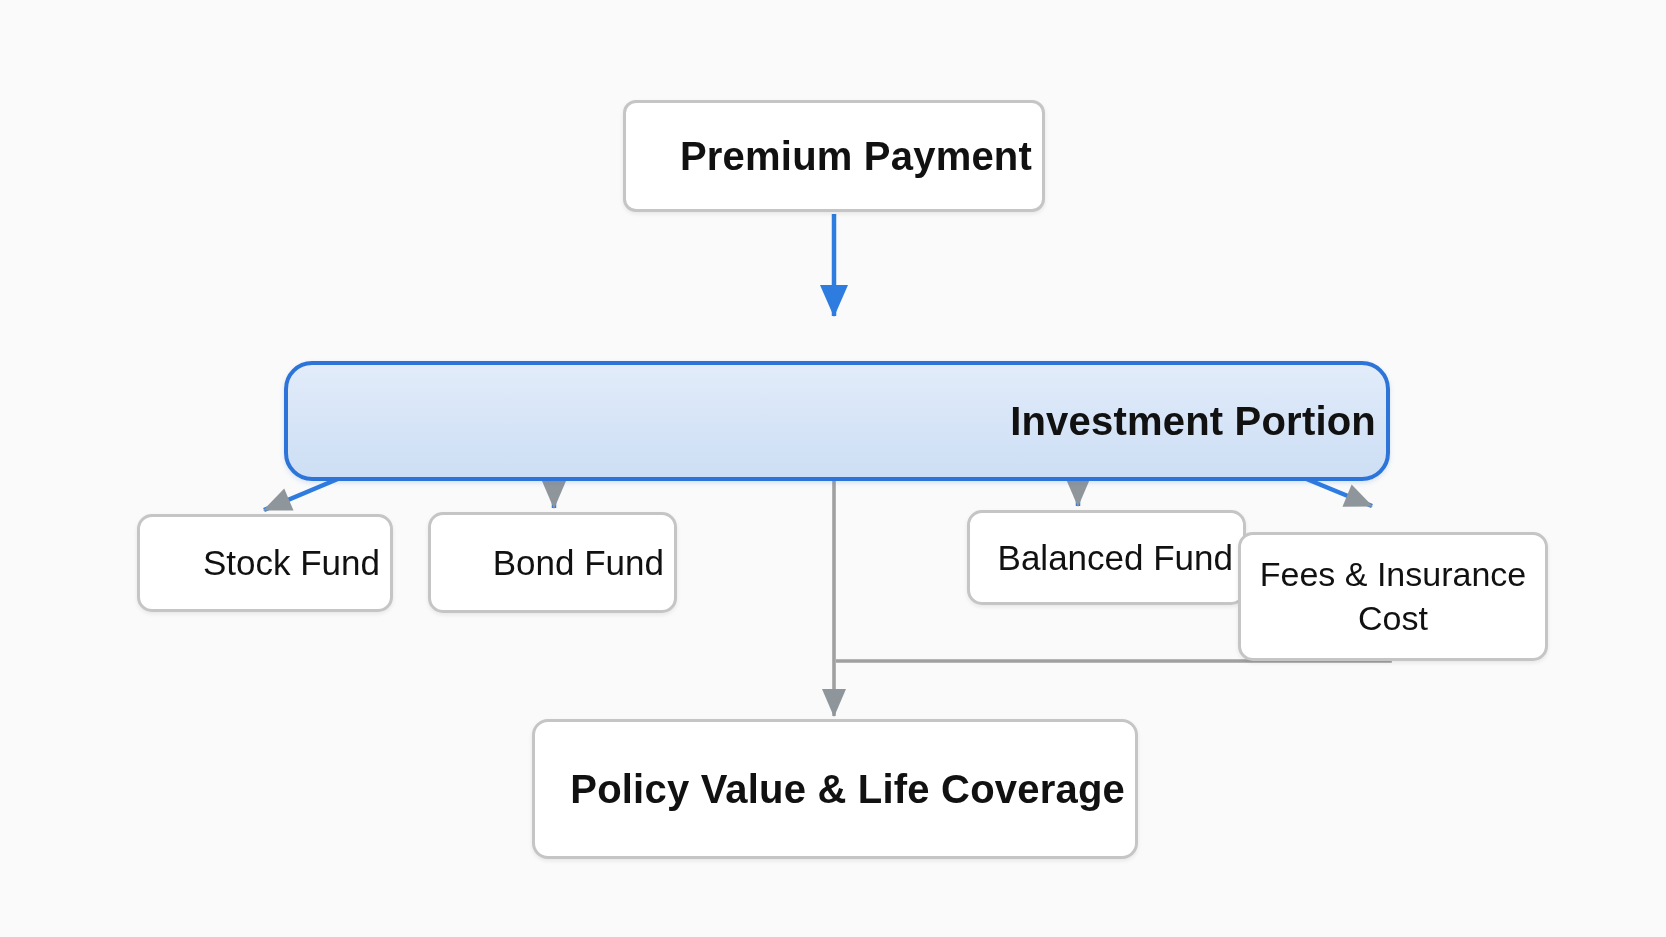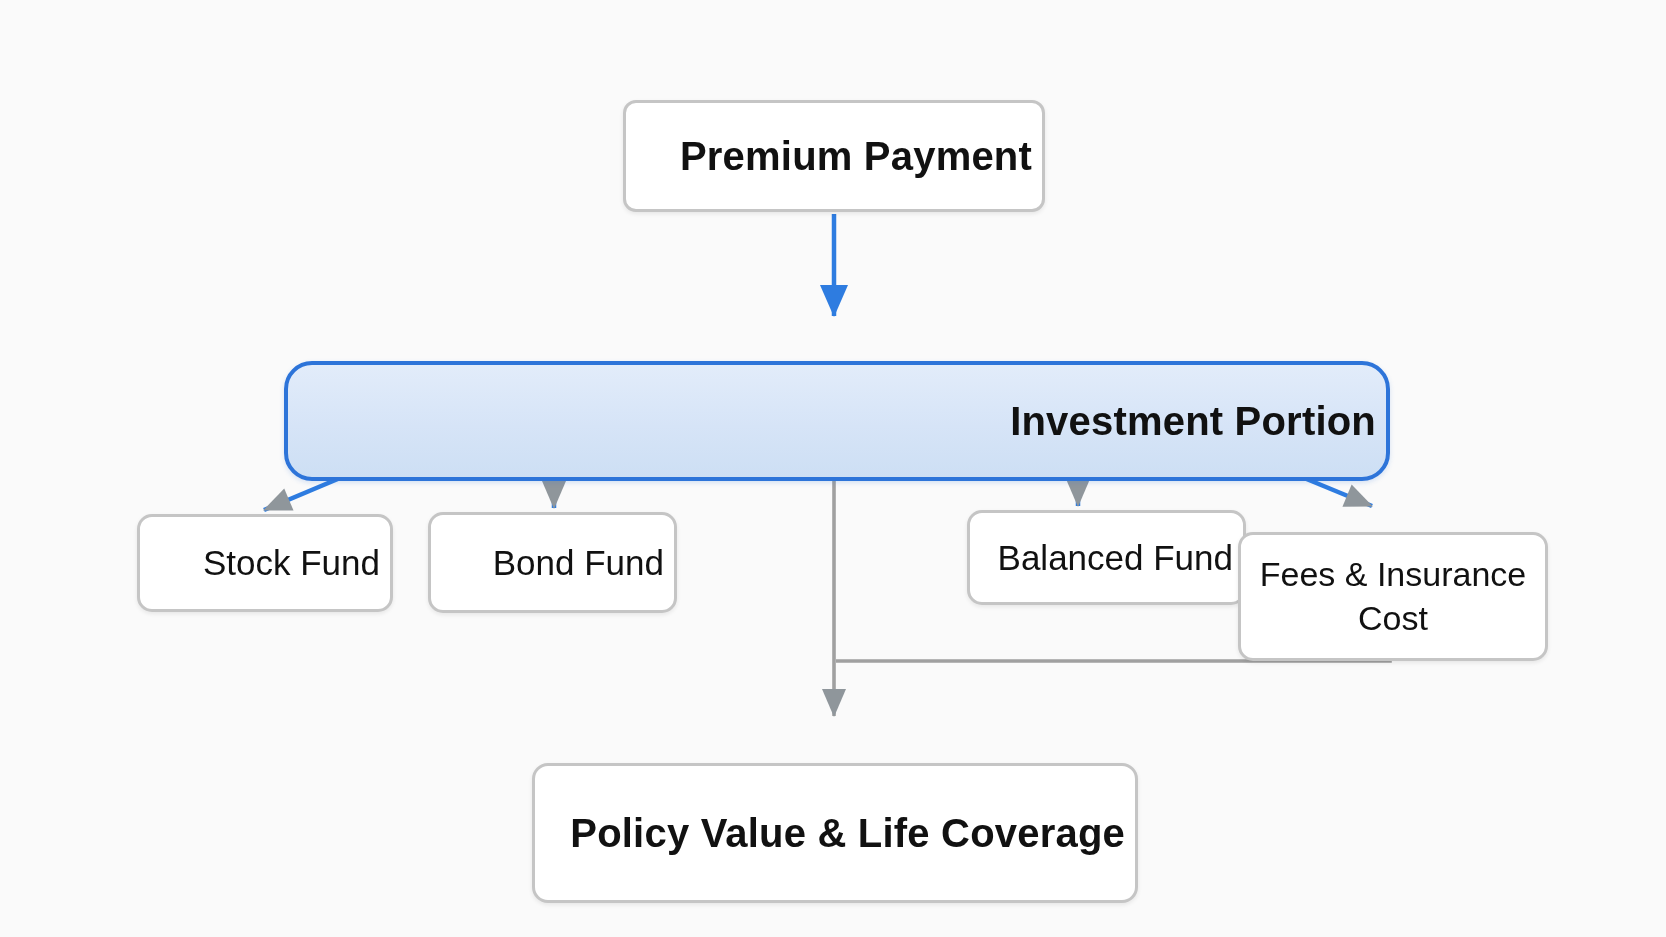--- a/index.html
+++ b/index.html
@@ -127,17 +127,17 @@
   </div>
 
   <div class="node leaf" id="node-balanced" style="left:967px; top:510px; width:279px; height:95px;">
     <span class="label">Balanced Fund</span>
   </div>
 
   <div class="node leaf small" id="node-fees" style="left:1238px; top:512px; width:310px; height:129px;margin-top:20px;">
     <span class="label">Fees &amp; Insurance Cost</span>
   </div>
 
-  <div class="node main" id="node-policy" style="left:532px; top:719px; width:606px; height:140px;margin-top:44px;">
+  <div class="node main" id="node-policy" style="left:532px; top:719px; width:606px; height:140px;">
     <span class="label">Policy Value &amp; Life Coverage</span>
   </div>
 
 </div>
 
 </body></html>

